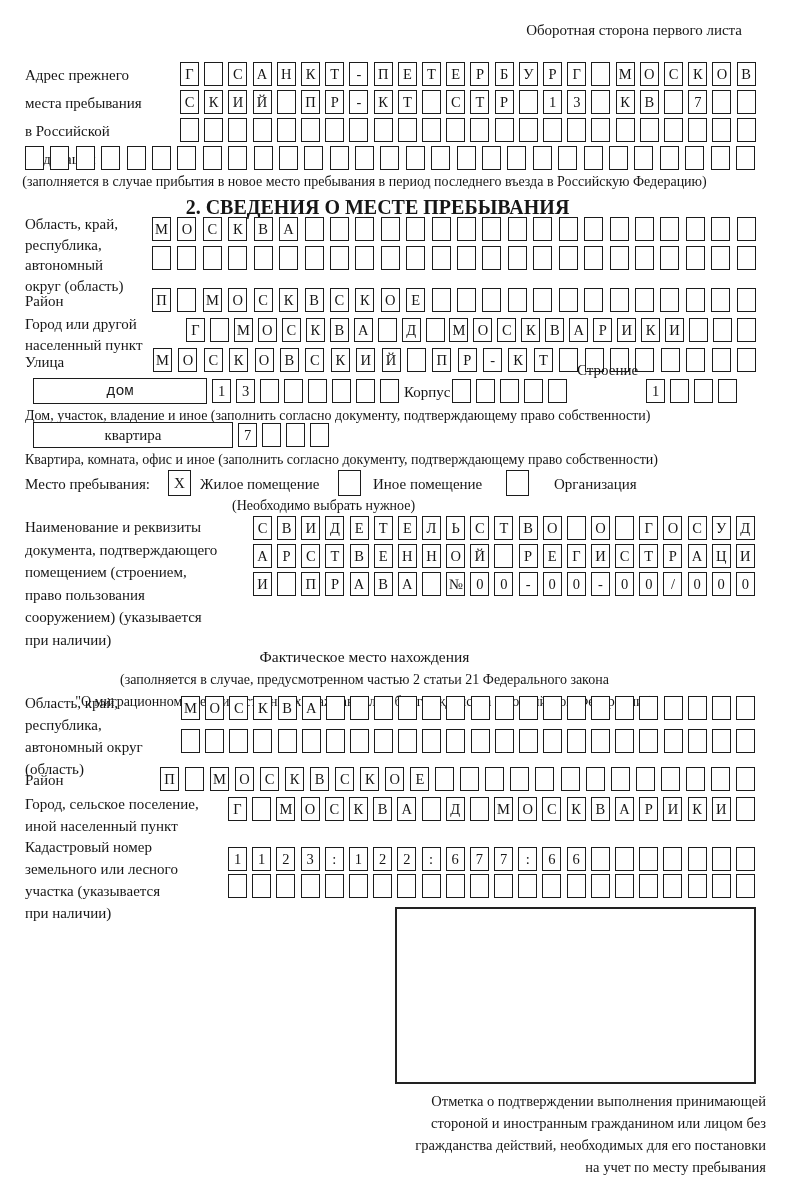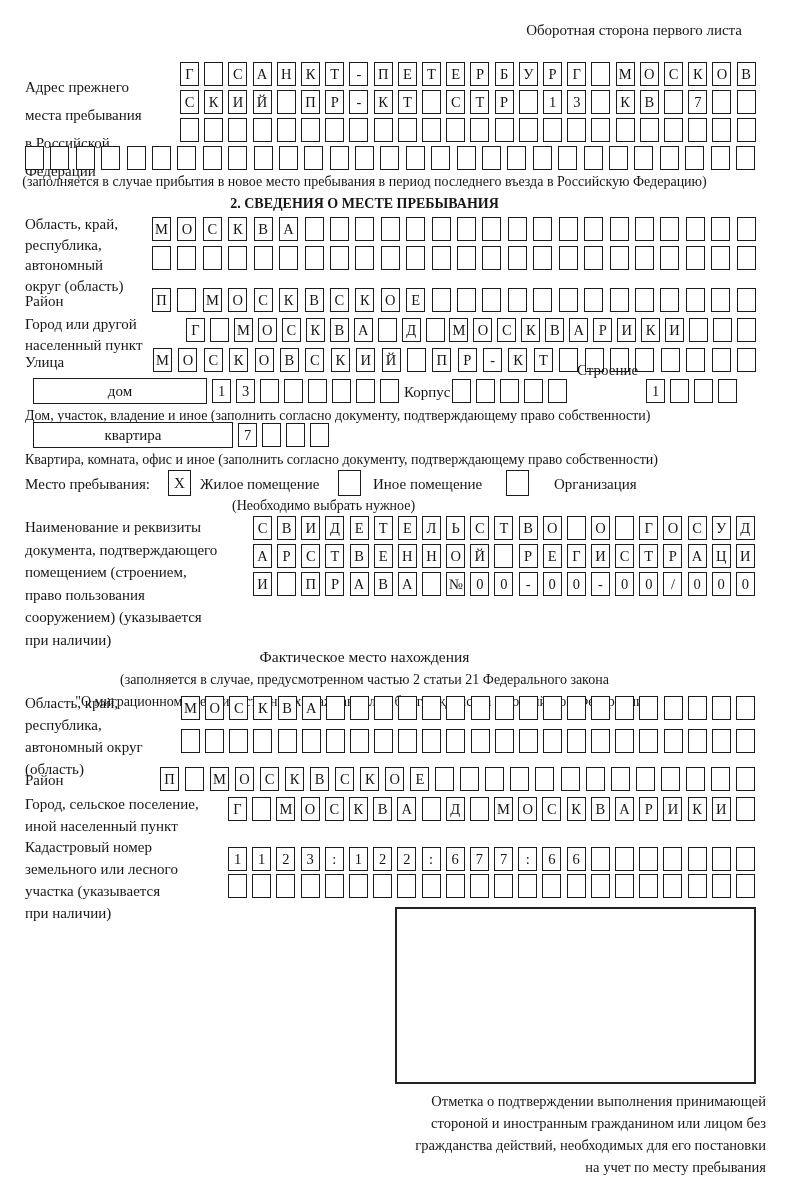--- a/index.html
+++ b/index.html
@@ -6,40 +6,40 @@
   body{
     width:800px;height:1180px;background:#ffffff;
     font-family:"Liberation Serif", serif;color:#161616;
     position:relative;overflow:hidden;
   }
   #page{position:absolute;inset:0;border-radius:32px;}
   .abs{position:absolute;}
   .lbl{font-size:15px;line-height:20px;white-space:nowrap;}
   .note{font-size:14px;white-space:nowrap;}
   .center{left:0;width:729px;text-align:center;}
-  .title{font-size:14px;font-weight:bold;}
+  .title{font-size:20px;font-weight:bold;padding-left:13px;}
   .boxrow{display:flex;justify-content:space-between;height:24px;}
   .cell{
     box-sizing:border-box;flex:0 0 19px;width:19px;height:24px;
     border:1.7px solid #1c1c1c;display:flex;align-items:center;justify-content:center;
     font-size:14.5px;background:#fff;
   }
   .widebox{
     box-sizing:border-box;border:1.8px solid #1c1c1c;height:26px;
     display:flex;align-items:center;justify-content:center;font-size:15px;background:#fff;
   }
   .checkbox{
     box-sizing:border-box;width:23px;height:26px;border:1.8px solid #1c1c1c;
     display:flex;align-items:center;justify-content:center;font-size:15px;background:#fff;
   }
   .stampbox{box-sizing:border-box;border:2px solid #222;background:#fff;}
 
   
   #header-note{top:20px;left:0;width:742px;text-align:right;}
-  #addr-label{left:25px;top:61px;margin-top:12px;}
+  #addr-label{left:25px;top:61px;}
   #addr-label div{line-height:28px;}
   #addr-r1{left:180px;top:62px;width:576px;}
   #addr-r2{left:180px;top:90px;width:576px;}
   #addr-r3{left:180px;top:118px;width:576px;}
   #addr-r4{left:25px;top:146px;width:730px;}
   #note1{top:174px;}
 
   
   #sec2-title{top:196px;}
   #s2-oblast-label{left:25px;top:214px;}
@@ -47,21 +47,21 @@
   #s2-oblast-r1{left:152px;top:217px;width:604px;}
   #s2-oblast-r2{left:152px;top:246px;width:604px;}
   #s2-rayon-label{left:25px;top:291px;}
   #s2-rayon-row{left:152px;top:288px;width:604px;}
   #s2-gorod-label{left:25px;top:314px;}
   #s2-gorod-label div{line-height:21px;}
   #s2-gorod-row{left:186px;top:318px;width:570px;}
   #s2-ulitsa-label{left:25px;top:352px;}
   #s2-ulitsa-row{left:153px;top:348px;width:603px;}
 
-  #dom-box{left:33px;top:378px;width:174px;}
+  #dom-box{left:33px;top:378px;width:174px;font-family:Liberation Mono, monospace;}
   #dom-cells{left:212px;top:379px;width:187px;}
   #korpus-label{left:404px;top:382px;}
   #korpus-cells{left:452px;top:379px;width:115px;}
   #stroenie-label{left:577px;top:360px;}
   #stroenie-cells{left:646px;top:379px;width:91px;}
   #dom-note{left:25px;top:408px;}
   #kvartira-box{left:33px;top:422px;width:200px;}
   #kvartira-cells{left:238px;top:423px;width:91px;}
   #kvartira-note{left:25px;top:452px;}
 

